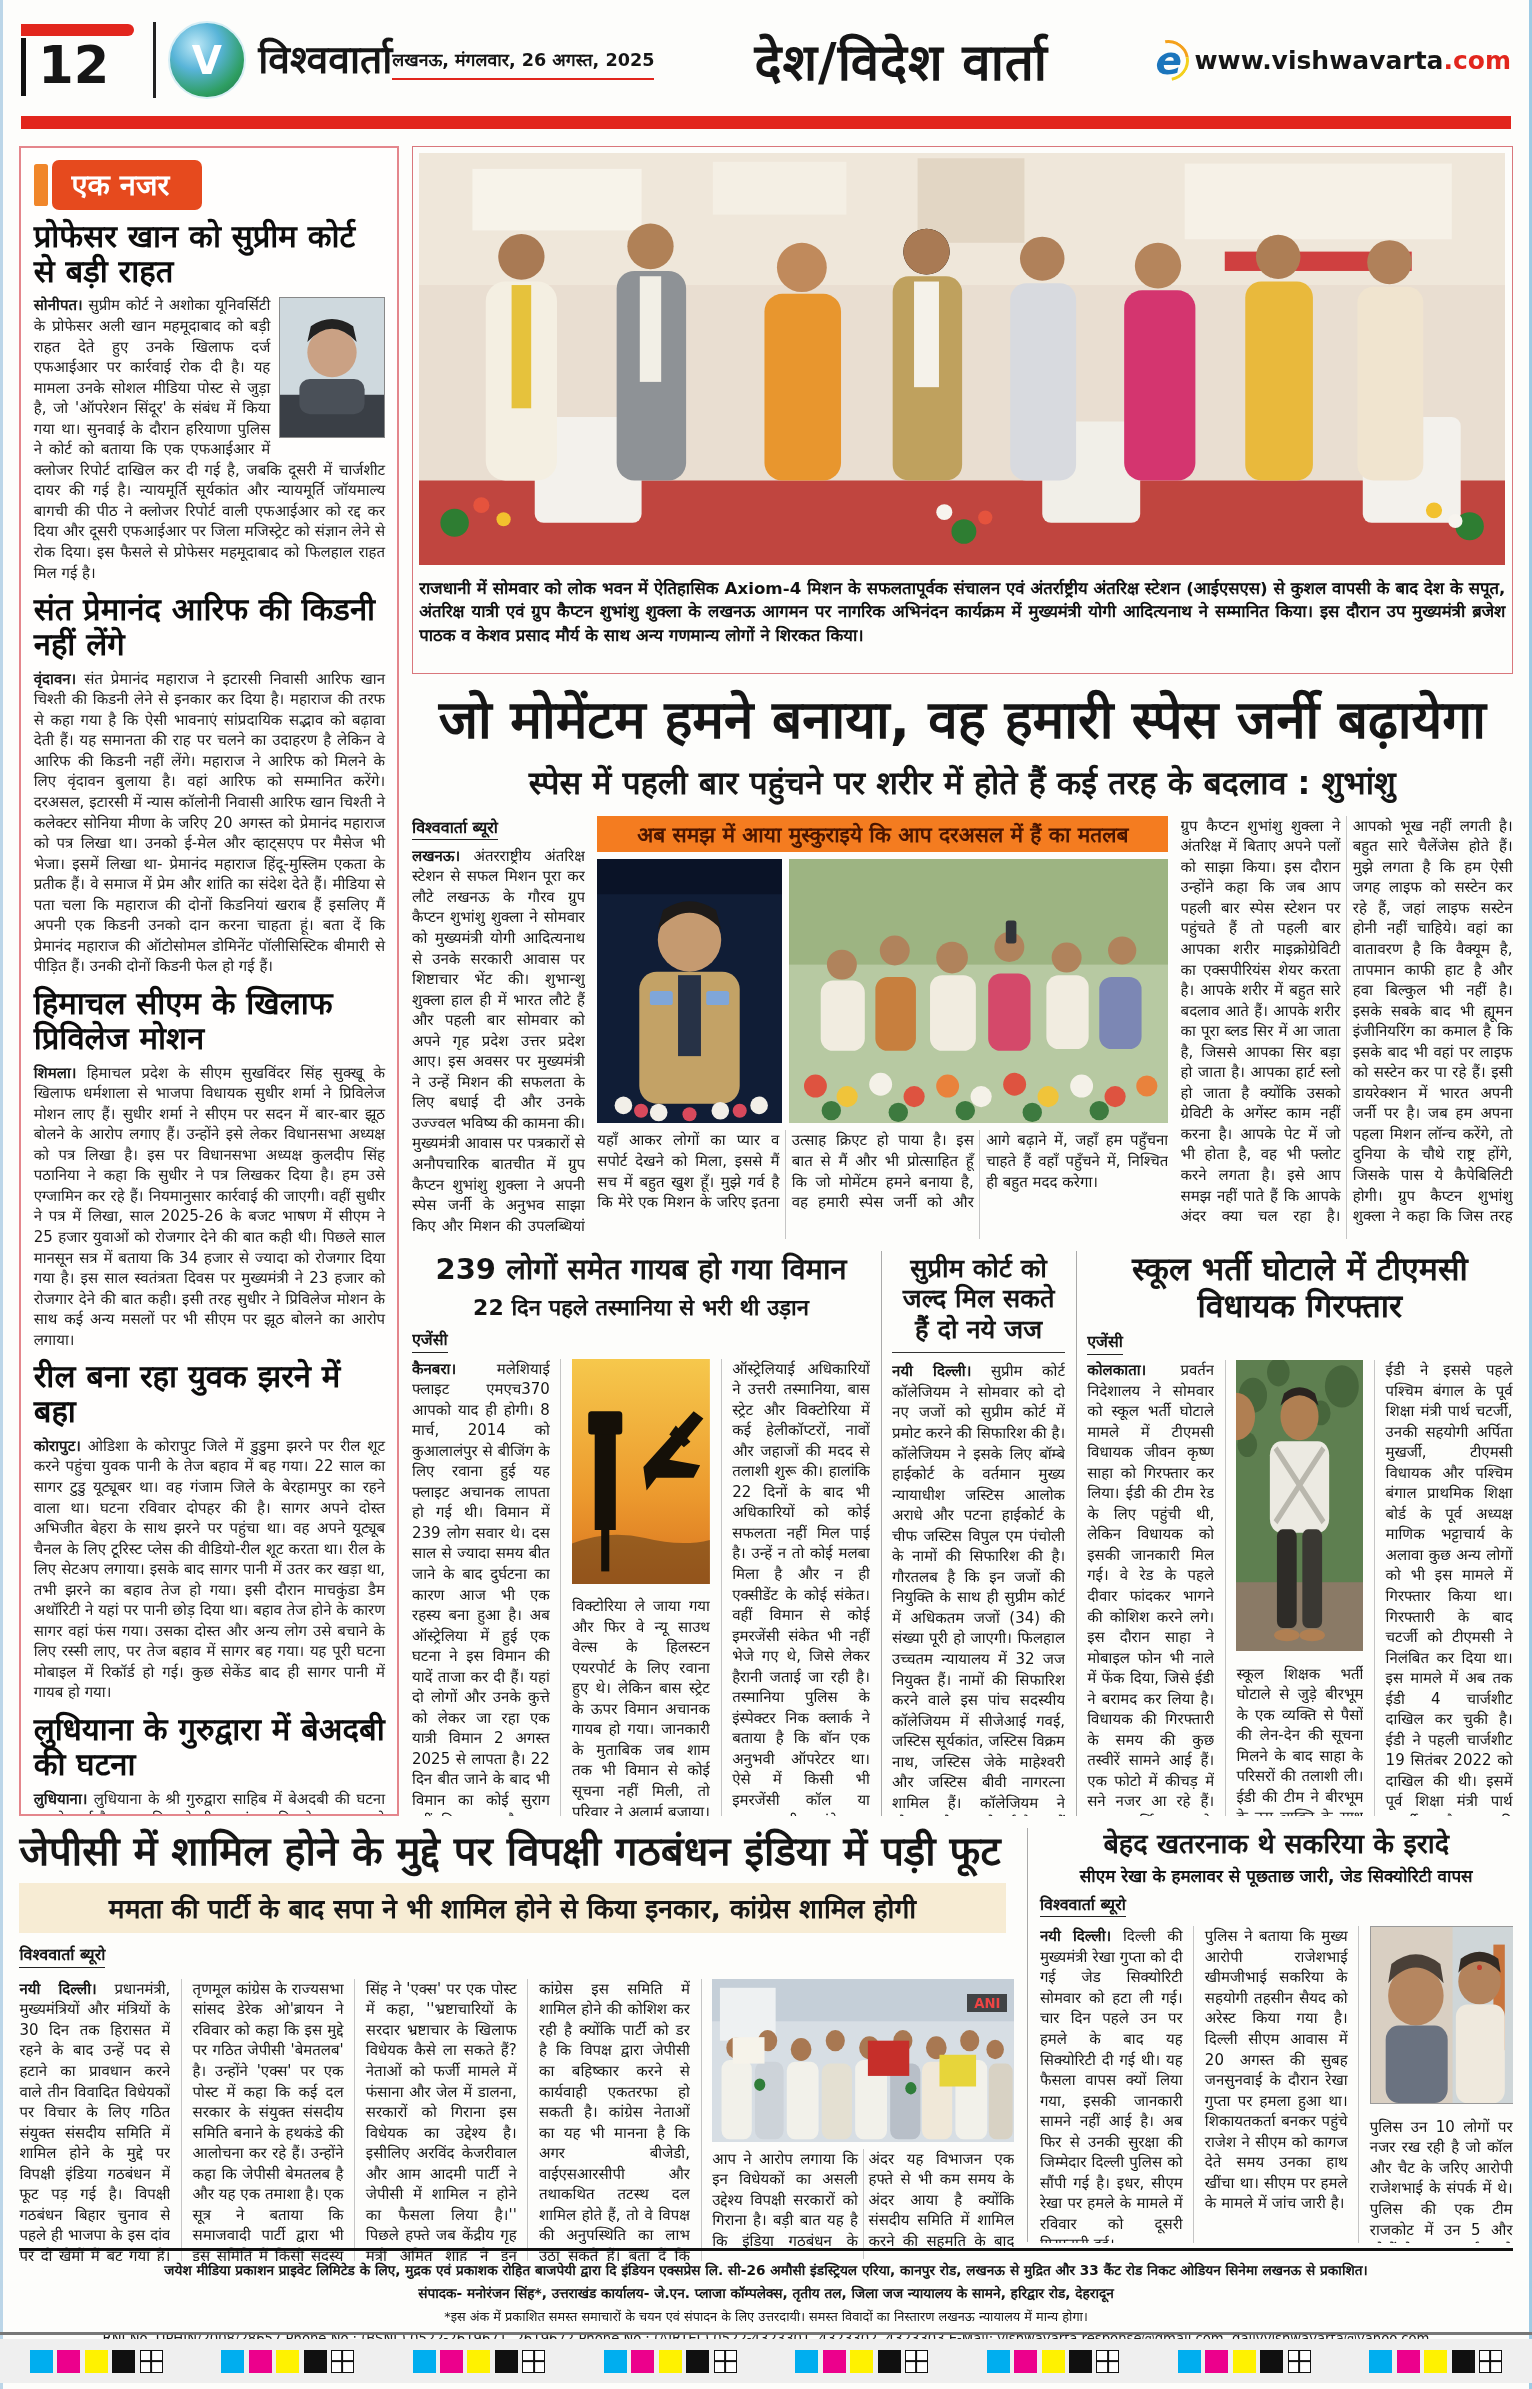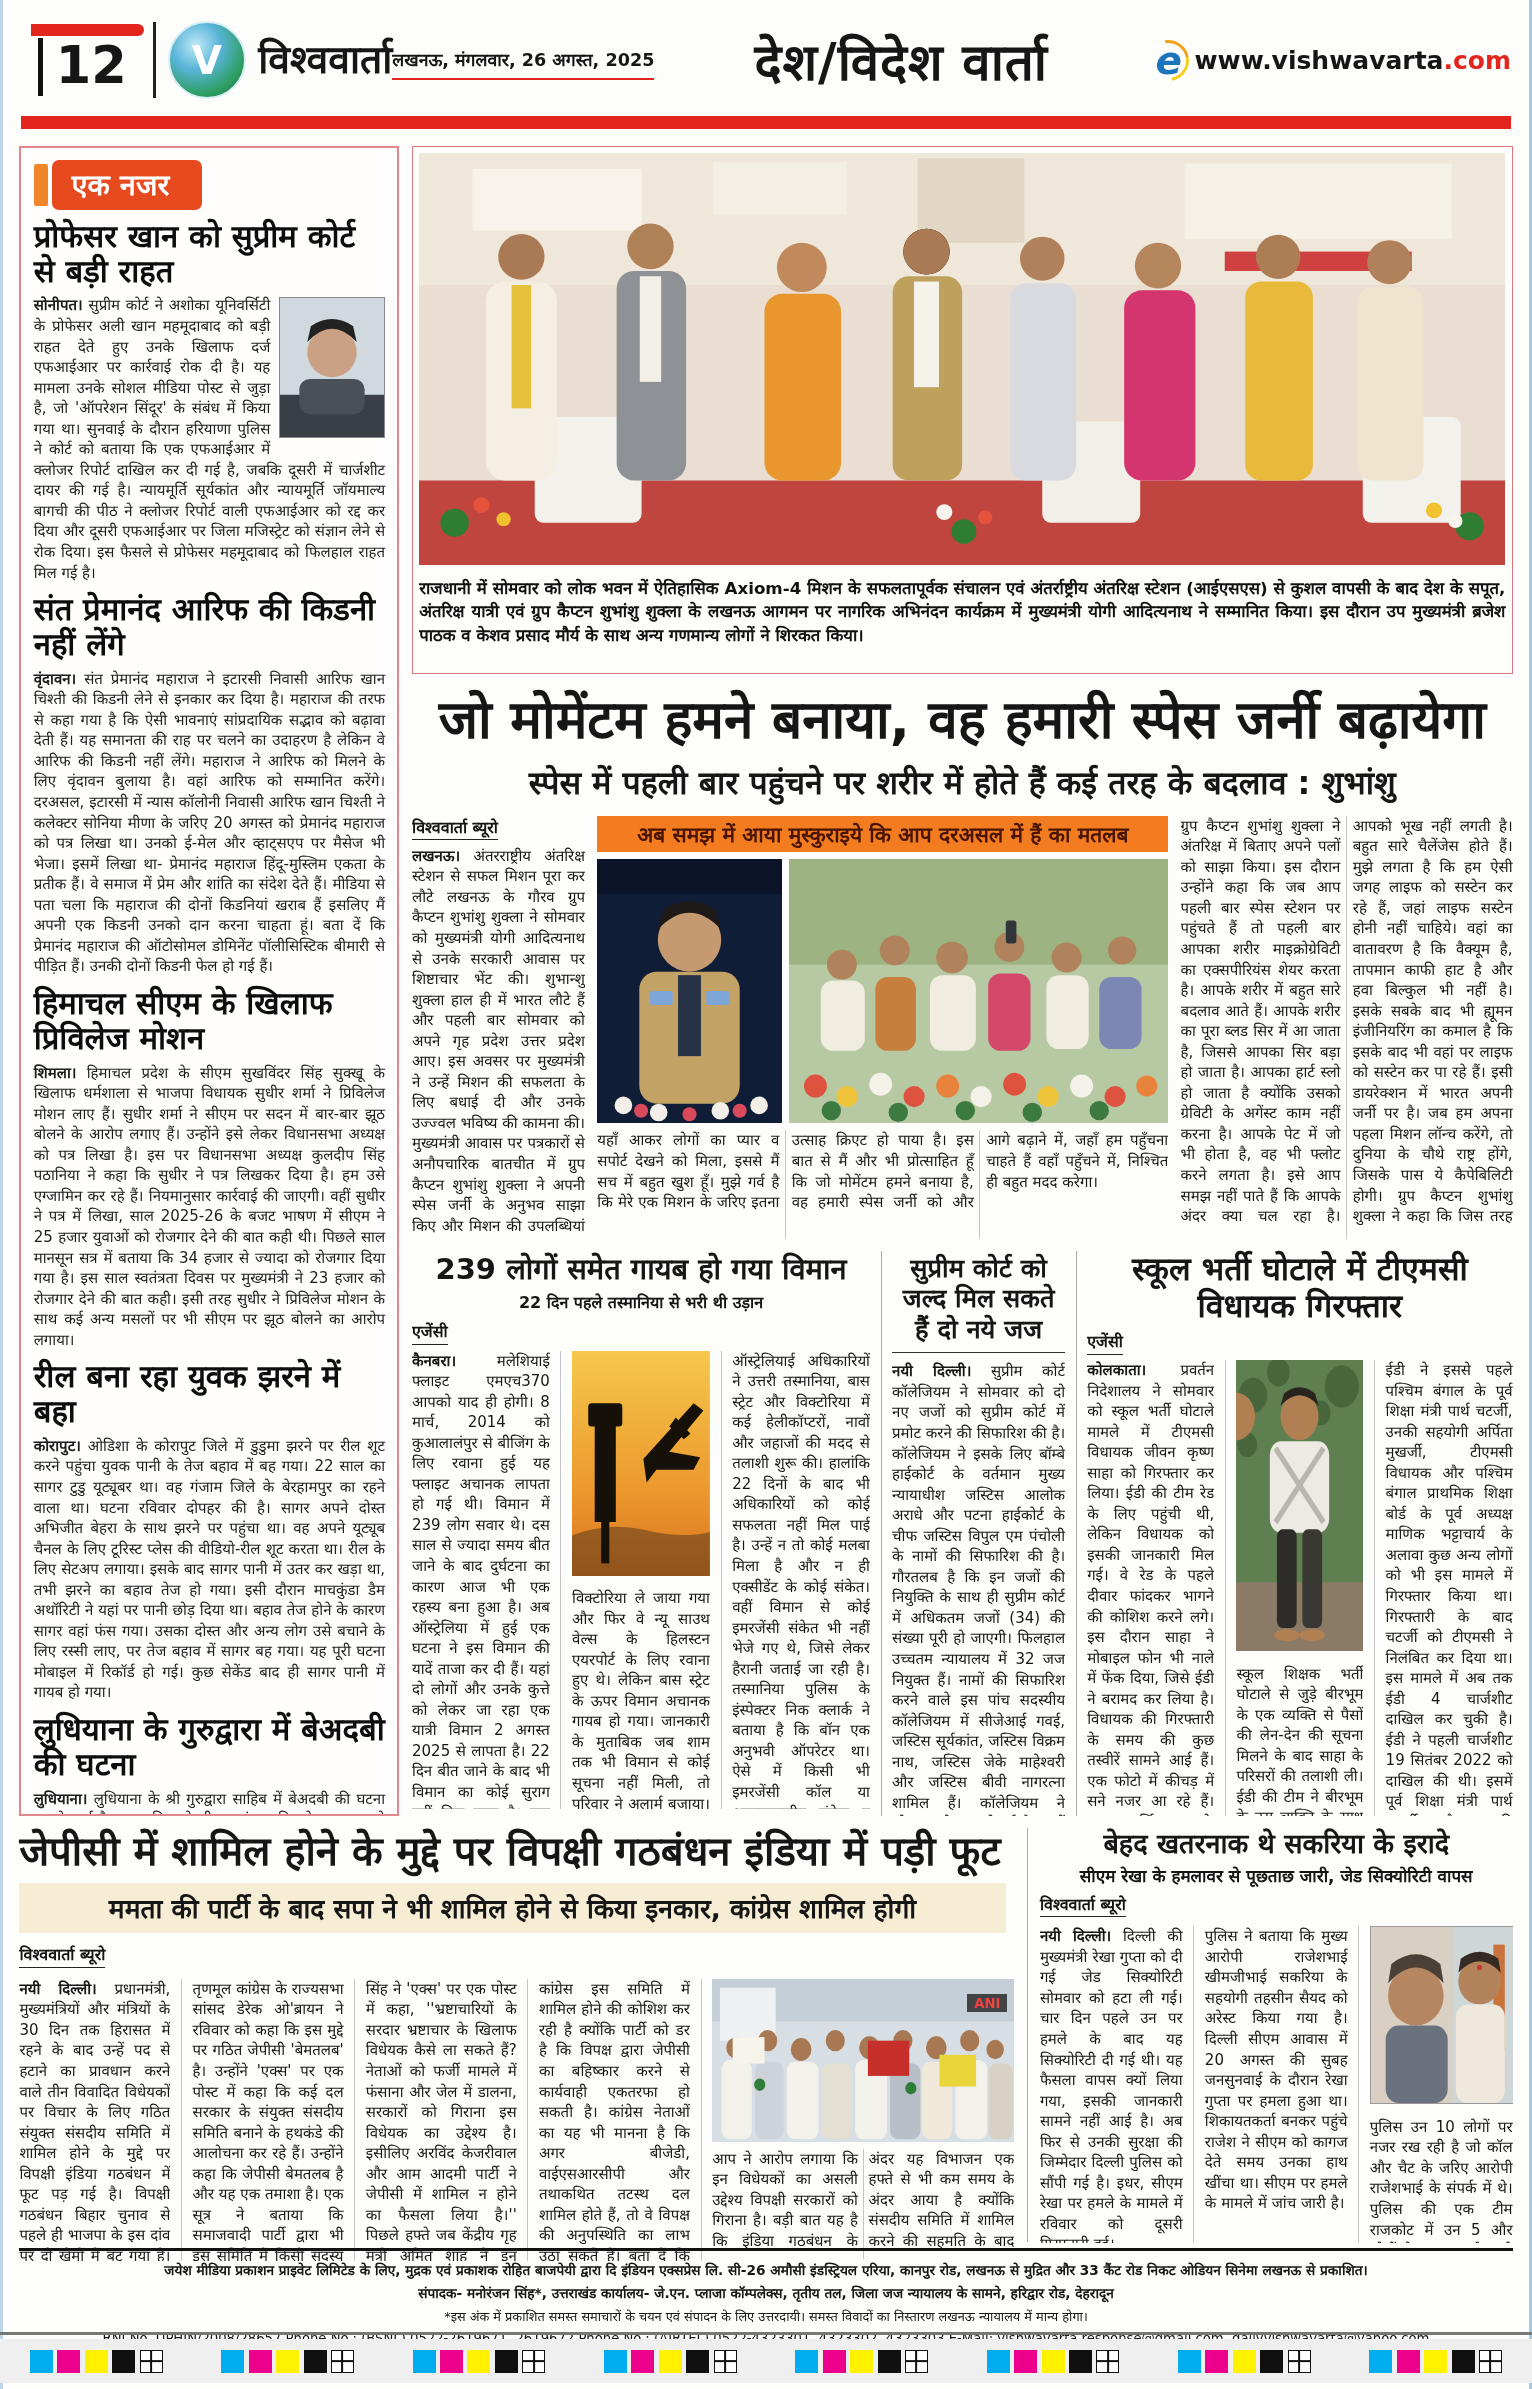--- a/index.html
+++ b/index.html
@@ -3,21 +3,21 @@
 <meta charset="utf-8">
 <style>
   html,body{margin:0;padding:0;background:#888;}
   .page{position:relative;width:1532px;height:2389px;background:#fdfdfb;margin:0 auto;
         font-family:"DejaVu Sans","Liberation Sans",sans-serif;color:#161616;overflow:hidden;}
   .edge-l{position:absolute;left:0;top:0;bottom:0;width:2.6px;background:#bcd6e8;}
   .edge-r{position:absolute;right:0;top:0;bottom:0;width:2.6px;background:#9fcbe4;}
 
   
   .masthead{position:absolute;top:7px;left:21px;right:21px;height:106px;display:flex;align-items:center;}
-  .pg-wrap{display:flex;flex-direction:column;width:132px;align-items:center;}
+  .pg-wrap{display:flex;flex-direction:column;width:132px;}
   .pg-redbar{width:113px;height:12.3px;background:#e2261d;border-radius:0 7px 7px 0;margin-bottom:1.8px;}
   .pg-box{border-left:5.3px solid #111;padding:1.8px 8.8px 5.3px 12.3px;font-size:51px;font-weight:800;line-height:1;}
   .mast-sep{width:2.6px;height:76px;background:#222;margin:0 12.3px 0 0;}
   .logo{width:74px;height:74px;border-radius:50%;background:radial-gradient(circle at 35% 30%,#bfe9f7 0%,#58b4d8 35%,#2e9e62 70%,#1c6c44 100%);
         display:flex;align-items:center;justify-content:center;color:#fff;font-size:39px;font-weight:800;border:2.6px solid #d8eef5;}
   .paper-id{margin-left:12.3px;display:flex;justify-content:center;}
   .paper-name{font-size:39px;font-weight:800;line-height:1.05;}
   .paper-date{font-size:17.6px;font-weight:700;margin-top:7px;border-bottom:2.6px solid #e2261d;padding-bottom:6px;}
   .section-title{flex:1;text-align:center;font-size:51px;font-weight:800;letter-spacing:0.9px;}
   .site{display:flex;align-items:center;gap:5.3px;min-width:291px;justify-content:flex-end;}
@@ -55,21 +55,21 @@
   .lead-photos{display:flex;gap:7px;margin-top:7px;height:264px;}
   .lp1{width:185px;flex:none;}
   .lp2{flex:1;}
   .lmid-tx{margin-top:7px;column-count:3;column-gap:12.3px;column-rule:0.9px solid #c5c5c5;height:132px;}
   .lright{flex:1;column-count:2;column-gap:12.3px;column-rule:0.9px solid #c5c5c5;height:423px;}
 
   .row2{display:flex;gap:10.6px;margin-top:12.3px;height:571px;}
   .r2sep{width:0.9px;background:#aaa;}
   .art-a{width:458px;flex:none;}
   .art-a h2{font-size:29px;font-weight:800;text-align:center;margin:1.8px 0 5.3px 0;line-height:1.15;}
-  .art-a .deck{font-size:16px;font-weight:700;text-align:center;margin-bottom:7px;}
+  .art-a .deck{font-size:22px;font-weight:700;text-align:center;margin-bottom:7px;}
   .cols3{display:flex;gap:10.6px;height:458px;}
   .cols3>div{flex:1;}
   .cols3>div+div{border-left:0.9px solid #c5c5c5;padding-left:10.6px;}
   .plane-ph{width:100%;height:225px;margin-bottom:7px;}
   .art-b{width:173px;flex:none;}
   .art-b h2{font-size:25.5px;font-weight:800;line-height:1.2;margin:1.8px 0 8.8px 0;text-align:center;border-bottom:1.8px solid #333;padding-bottom:7px;}
   .art-b .bodytx{height:476px;}
   .art-c{flex:1;}
   .art-c h2{font-size:32px;font-weight:800;text-align:center;margin:0 0 5.3px 0;line-height:1.15;}
   .art-c .deck{font-size:22px;font-weight:700;text-align:center;margin-bottom:7px;}

